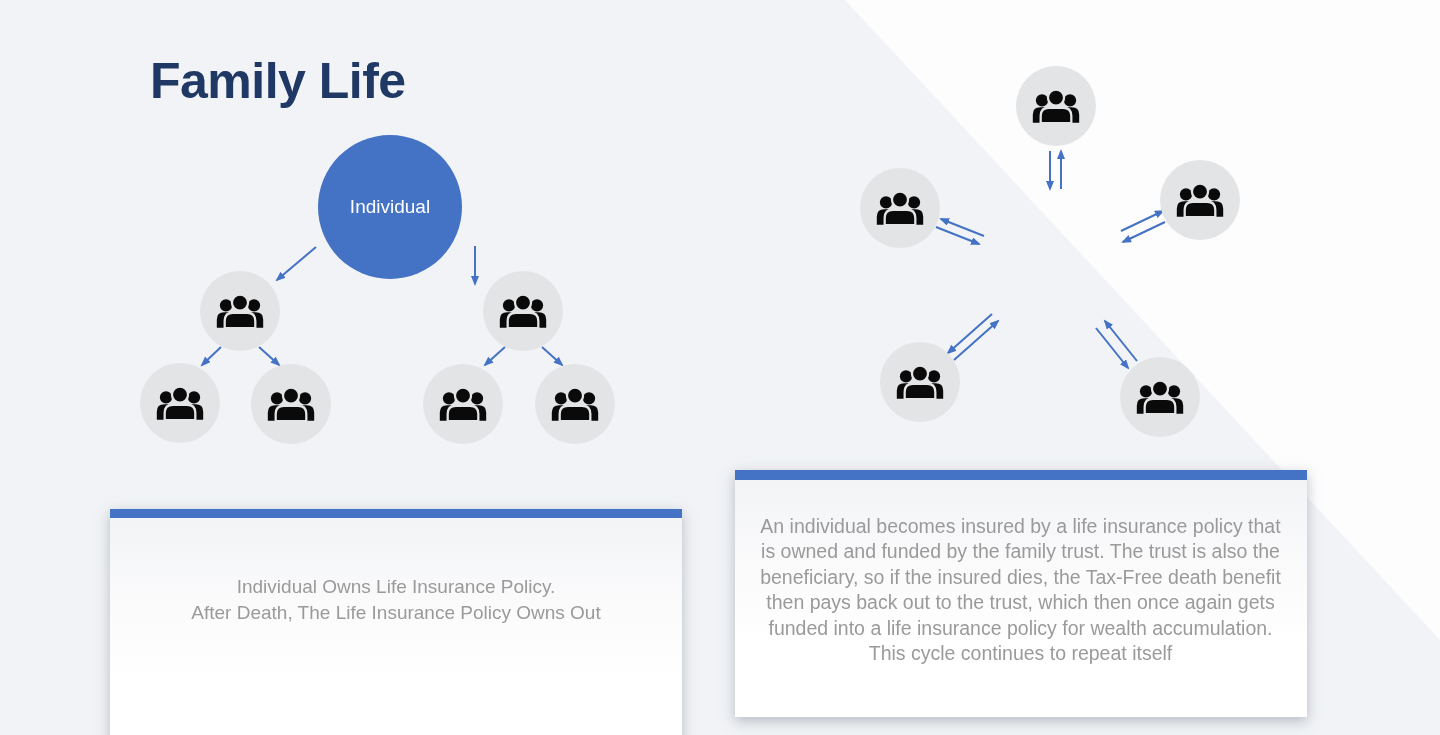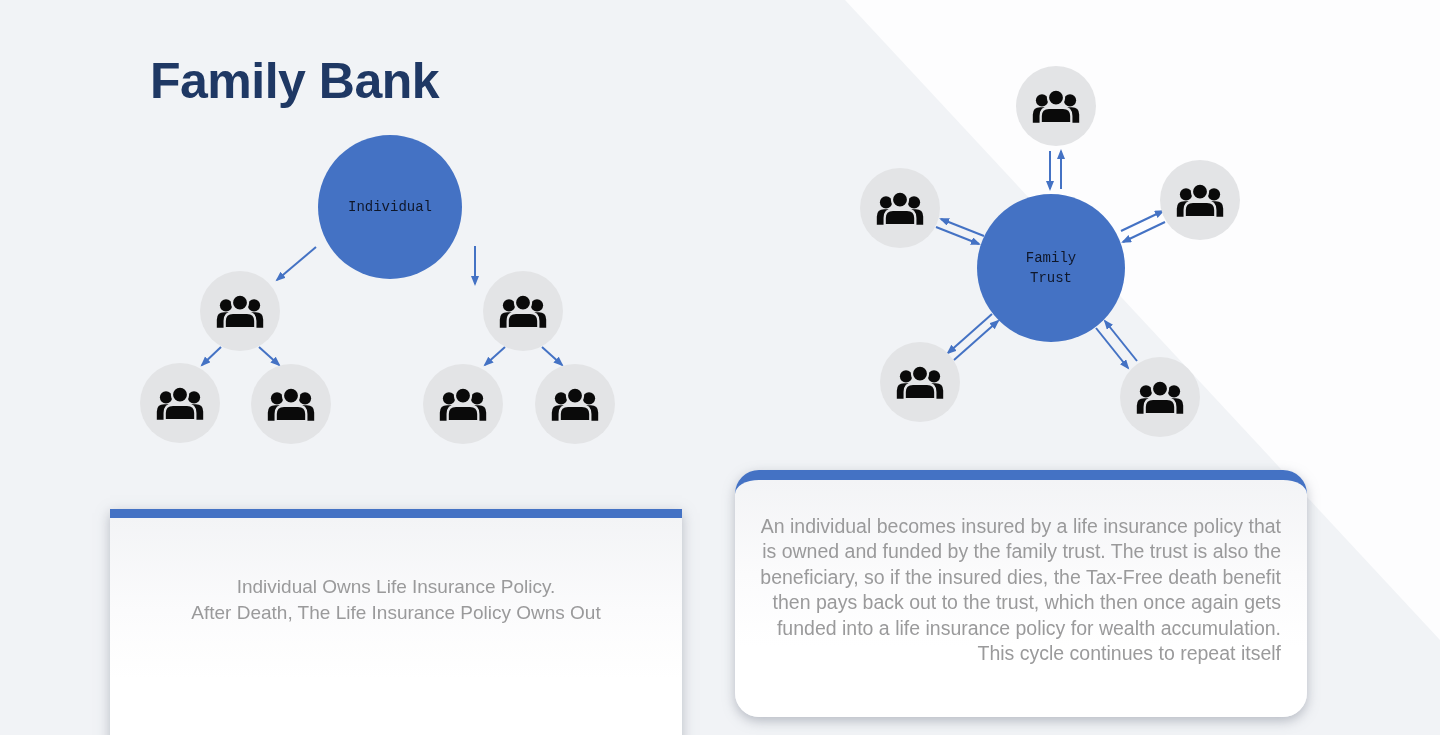--- a/index.html
+++ b/index.html
@@ -43,24 +43,23 @@
   .node {
     position: absolute;
     border-radius: 50%;
     display: flex;
     align-items: center;
     justify-content: center;
     text-align: center;
   }
   .node.blue {
     background: #4472c4;
-    color: #0f172a;
-    font-size: 14px;
+    color: #ffffff;
+    font-size: 19px;
     line-height: 1.45;
-    font-family: Liberation Mono, monospace;
   }
   .node.gray { background: #e3e4e6; }
   .node.gray svg.people { width: 56px; height: 56px; }
 
   .trust-label { width: 96px; }
 
   .note {
     position: absolute;
     border-top: 9px solid #4472c4;
     background: linear-gradient(180deg, #f3f4f6 0%, #fbfbfc 40%, #ffffff 70%);
@@ -74,37 +73,36 @@
     text-align: center;
     font-size: 19px;
     line-height: 25.5px;
     padding: 56px 20px 0 20px;
     margin-top: 32px;
   }
   .note.right-note {
     left: 735px; top: 470px;
     width: 572px; height: 247px;
     border-top-width: 10px;
-    text-align: right;
+    text-align: center;
     font-size: 19.5px;
     line-height: 25.4px;
     padding: 34px 26px 0 25px;
-    border-radius: 24px;
   }
   .note p { margin: 0; }
   .note .line { display: block; }
 </style>
 </head>
 <body>
 
 <div class="slide">
 
   <div class="bg-wedge"></div>
 
-  <h1 class="title">Family Bank</h1>
+  <h1 class="title">Family Life</h1>
 
   <svg width="0" height="0" style="position:absolute" aria-hidden="true">
     <defs>
       <symbol id="people" viewBox="0 0 64 64">
         <g fill="#0a0a0a">
           <circle cx="16" cy="25.5" r="7"></circle>
           <circle cx="48" cy="25.5" r="7"></circle>
           <path d="M5.5,51 V42 Q5.5,33.5 14,33.5 H18 Q26.5,33.5 26.5,42 V51 Z"></path>
           <path d="M37.5,51 V42 Q37.5,33.5 46,33.5 H50 Q58.5,33.5 58.5,42 V51 Z"></path>
           <circle cx="32" cy="22.5" r="9.2" stroke="#e3e4e6" stroke-width="2.6"></circle>
@@ -168,23 +166,20 @@
     <svg class="people" viewBox="0 0 64 64">
         <use href="#people"></use>
       </svg>
   </div>
   <div class="node gray" style="left:535px; top:364px; width:80px; height:80px;">
     <svg class="people" viewBox="0 0 64 64">
         <use href="#people"></use>
       </svg>
   </div>
 
-  <div class="node blue" style="left:977px; top:194px; width:148px; height:148px;">
-    <span class="trust-label">Family Trust</span>
-  </div>
 
   <div class="node gray" style="left:1016px; top:66px; width:80px; height:80px;">
     <svg class="people" viewBox="0 0 64 64">
         <use href="#people"></use>
       </svg>
   </div>
   <div class="node gray" style="left:860px; top:168px; width:80px; height:80px;">
     <svg class="people" viewBox="0 0 64 64">
         <use href="#people"></use>
       </svg>

